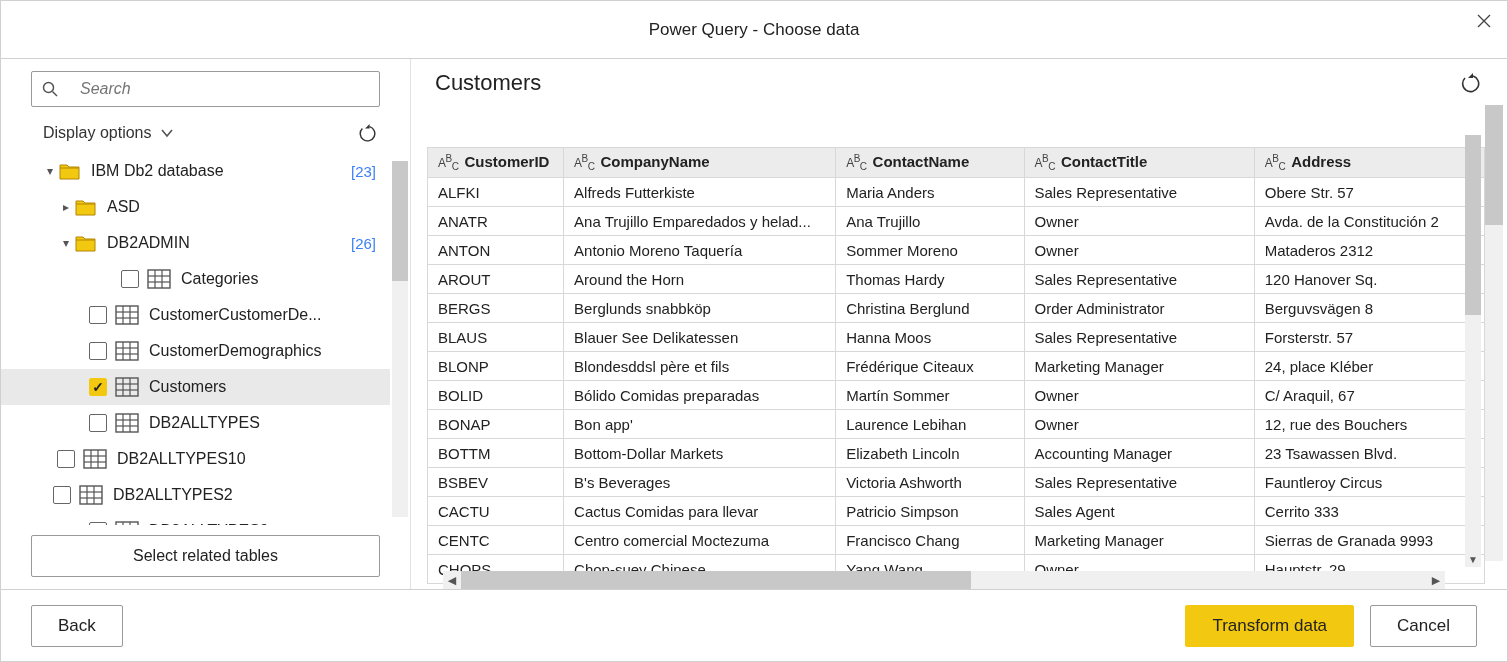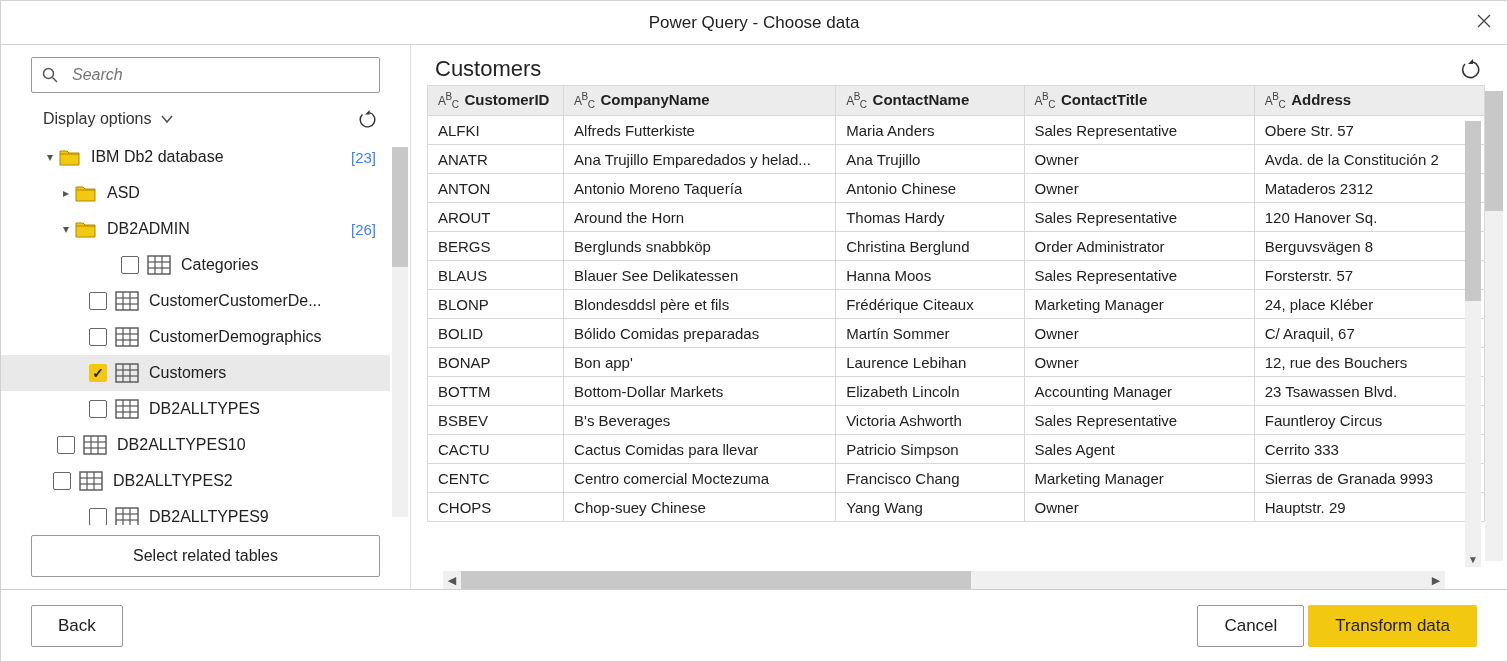--- a/index.html
+++ b/index.html
@@ -1,31 +1,31 @@
 <!DOCTYPE html>
 <html><head>
 <meta charset="utf-8">
 <style>
   * { box-sizing: border-box; }
   html,body { margin:0; padding:0; font-family: "Segoe UI", Arial, sans-serif; font-size:15px; color:#222; background:#fff; }
   .window { width:1508px; height:662px; border:1px solid #d0d0d0; display:flex; flex-direction:column; position:relative; }
 
   
-  .titlebar { height:44px; border-bottom:1px solid #d0d0d0; display:flex; align-items:center; justify-content:center; position:relative; }
+  .titlebar { height:58px; border-bottom:1px solid #d0d0d0; display:flex; align-items:center; justify-content:center; position:relative; }
   .titlebar .title { font-size:17px; color:#222; }
   .titlebar .close { position:absolute; right:0; top:0; width:46px; height:39px; display:flex; align-items:center; justify-content:center; font-size:17px; color:#444; cursor:pointer; }
 
   
   .body { flex:1; display:flex; min-height:0; }
   .left { width:410px; border-right:1px solid #e2e2e2; display:flex; flex-direction:column; }
   .right { flex:1; display:flex; flex-direction:column; min-width:0; }
 
   
   .search-wrap { padding:12px 30px; }
-  .search { display:flex; align-items:center; border:1px solid #999; border-radius:2px; height:36px; padding:0 10px; gap:12px; }
+  .search { display:flex; align-items:center; border:1px solid #999; border-radius:2px; height:36px; padding:0 10px; gap:20px; }
   .search input { border:none; outline:none; flex:1; font-size:16px; font-style:italic; color:#666; background:transparent; }
   .search .mag { color:#555; }
 
   .display-row { display:flex; align-items:center; justify-content:space-between; padding:0 30px 6px 42px; }
   .display-options { display:flex; align-items:center; gap:8px; cursor:pointer; font-size:16px; color:#333; }
   .refresh-btn { width:28px; height:28px; display:flex; align-items:center; justify-content:center; cursor:pointer; color:#333; }
 
   .tree-scroll { flex:1; position:relative; overflow:hidden; }
   .tree { position:absolute; left:0; right:20px; top:0; bottom:0; overflow:hidden; }
   .tree-scrollbar { position:absolute; right:2px; top:8px; width:16px; bottom:8px; background:#f0f0f0; }
@@ -46,36 +46,36 @@
   .select-related { border:1px solid #999; border-radius:2px; height:42px; display:flex; align-items:center; justify-content:center; font-size:16px; cursor:pointer; background:#fff; }
 
   
   .right-head { display:flex; align-items:center; justify-content:space-between; padding:10px 24px 2px 24px; }
   .right-title { font-size:22px; font-weight:400; }
   .right-body { flex:1; position:relative; display:flex; min-height:0; }
   .table-area { flex:1; overflow:hidden; position:relative; margin:0 0 0 16px; }
   .table-scroll-v { width:18px; margin:6px 4px 28px 0; background:#f0f0f0; position:relative; }
   .table-thumb-v { position:absolute; left:0; right:0; top:0; height:120px; background:#c8c8c8; }
 
-  table.data { border-collapse:collapse; width:100%; table-layout:fixed; }
+  table.data { border-collapse:collapse; width:100%; table-layout:fixed;margin-top:48px; }
   table.data th, table.data td { border:1px solid #d8d8d8; padding:5px 10px; text-align:left; font-size:15px; white-space:nowrap; overflow:hidden; text-overflow:ellipsis; height:29px; }
   table.data th { background:#ececec; font-weight:600; color:#222; }
   .abc { font-size:12px; color:#444; margin-right:6px; font-weight:normal; letter-spacing:-0.5px; }
 
   .hscroll { height:18px; background:#f0f0f0; position:relative; margin:2px 20px 0 16px; display:flex; align-items:center; }
   .hscroll .arrow { width:18px; height:18px; display:flex; align-items:center; justify-content:center; color:#555; font-size:11px; }
   .hscroll .track { flex:1; height:18px; position:relative; }
   .hscroll .hthumb { position:absolute; left:0; top:0; bottom:0; width:510px; background:#c8c8c8; }
   .tbl-inner-scroll { position:absolute; right:4px; top:36px; bottom:22px; width:16px; background:#f0f0f0; }
   .tbl-inner-thumb { position:absolute; left:0; right:0; top:0; height:180px; background:#c8c8c8; }
   .tbl-inner-arrow { position:absolute; left:0; right:0; height:16px; display:flex; align-items:center; justify-content:center; color:#555; font-size:10px; background:#f0f0f0;}
   .tbl-inner-arrow.bot { bottom:-0px; }
 
   
-  .footer { height:72px; border-top:1px solid #d0d0d0; display:flex; align-items:center; padding:0 30px; gap:4px; }
+  .footer { height:72px; border-top:1px solid #d0d0d0; display:flex; align-items:center; padding:0 30px; gap:16px; }
   .footer .spacer { flex:1; }
   .btn { height:42px; padding:0 26px; border-radius:2px; font-size:17px; display:flex; align-items:center; justify-content:center; cursor:pointer; }
   .btn.secondary { border:1px solid #999; background:#fff; }
   .btn.primary { background:#F2C811; border:1px solid #F2C811; font-weight:400; }
 
   svg { display:block; }
 </style>
 </head>
 <body>
 
@@ -273,21 +273,21 @@
                 <tr>
                   <td>ANATR</td>
                   <td>Ana Trujillo Emparedados y helad...</td>
                   <td>Ana Trujillo</td>
                   <td>Owner</td>
                   <td>Avda. de la Constitución 2</td>
                 </tr>
                 <tr>
                   <td>ANTON</td>
                   <td>Antonio Moreno Taquería</td>
-                  <td>Antonio Chinese</td>
+                  <td>Sommer Moreno</td>
                   <td>Owner</td>
                   <td>Mataderos 2312</td>
                 </tr>
                 <tr>
                   <td>AROUT</td>
                   <td>Around the Horn</td>
                   <td>Thomas Hardy</td>
                   <td>Sales Representative</td>
                   <td>120 Hanover Sq.</td>
                 </tr>
@@ -381,21 +381,21 @@
       </div>
     </div>
 
   </div>
 
   <div class="footer">
     <div class="btn secondary">
         <span>Back</span>
       </div>
     <div class="spacer"></div>
+    <div class="btn primary">
+        <span>Transform data</span>
+      </div>
     <div class="btn secondary">
         <span>Cancel</span>
       </div>
-    <div class="btn primary">
-        <span>Transform data</span>
-      </div>
   </div>
 
 </div>
 
 </body></html>

